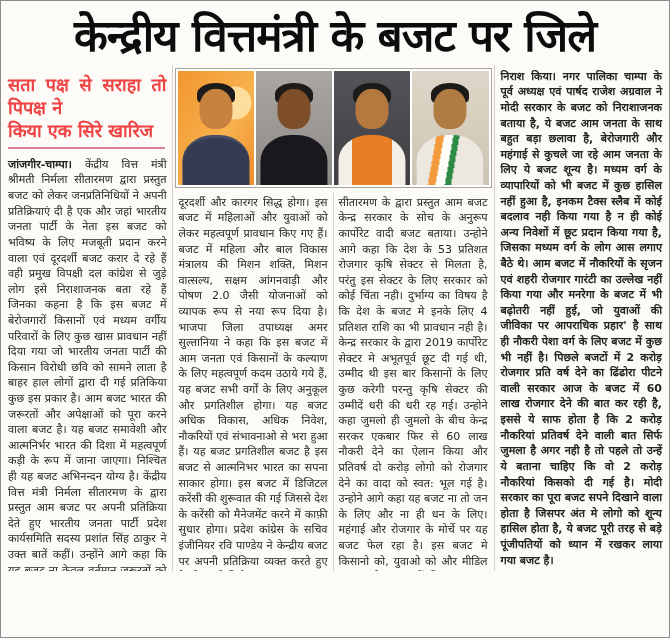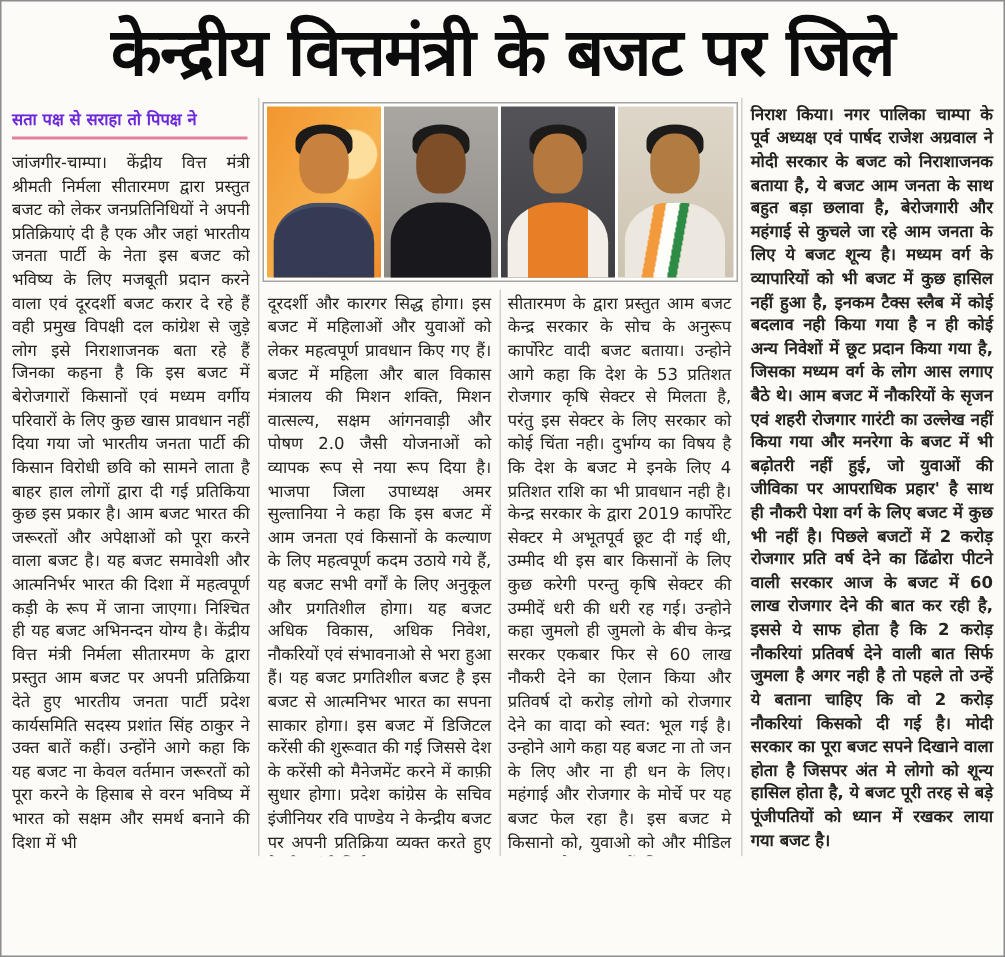--- a/index.html
+++ b/index.html
@@ -54,32 +54,32 @@
     flex-direction: column;
   }
   .mid-cols { flex: 1; display: flex; overflow: hidden; }
   .col2 { flex: 1; padding: 2px 5px 0 6px; }
   .col3 { flex: 1; padding: 2px 6px 0 5px; border-left: 1px solid #d3d0c9; }
   .col4 { width: 172px; padding: 4px 4px 0 6px; font-weight: bold; }
 
   
   .subhead {
     margin: 6px 0 2px;
-    font-size: 11px;
+    font-size: 18px;
     font-weight: 700;
     line-height: 1.3;
-    color: #6d28d9;
+    color: #ef4444;
   }
   .subhead span { display: block; }
   .subhead-rule {
     height: 2px;
     background: #e0829c;
     margin: 4px 2px 8px 0;
   }
-  .dateline { font-weight: 400; }
+  .dateline { font-weight: 700; }
 
   
   .photo-strip {
     height: 120px;
     margin: 3px 2px 5px;
     border: 1px solid #a8a49d;
     background: #ffffff;
     padding: 2px;
     display: flex;
     gap: 2px;
@@ -144,20 +144,21 @@
 
   <h1 class="headline">
     <span class="hl-line">केन्द्रीय वित्तमंत्री के बजट पर जिले</span>
   </h1>
 
   <div class="content">
 
     <div class="col col1">
       <div class="subhead">
         <span>सता पक्ष से सराहा तो पिपक्ष ने</span>
+        <span>किया एक सिरे खारिज</span>
       </div>
       <div class="subhead-rule"></div>
       <p><span class="dateline">जांजगीर-चाम्पा।</span> <span>केंद्रीय वित्त मंत्री श्रीमती निर्मला सीतारमण द्वारा प्रस्तुत बजट को लेकर जनप्रतिनिधियों ने अपनी प्रतिक्रियाएं दी है एक और जहां भारतीय जनता पार्टी के नेता इस बजट को भविष्य के लिए मजबूती प्रदान करने वाला एवं दूरदर्शी बजट करार दे रहे हैं वही प्रमुख विपक्षी दल कांग्रेश से जुड़े लोग इसे निराशाजनक बता रहे हैं जिनका कहना है कि इस बजट में बेरोजगारों किसानों एवं मध्यम वर्गीय परिवारों के लिए कुछ खास प्रावधान नहीं दिया गया जो भारतीय जनता पार्टी की किसान विरोधी छवि को सामने लाता है बाहर हाल लोगों द्वारा दी गई प्रतिकिया कुछ इस प्रकार है। आम बजट भारत की जरूरतों और अपेक्षाओं को पूरा करने वाला बजट है। यह बजट समावेशी और आत्मनिर्भर भारत की दिशा में महत्वपूर्ण कड़ी के रूप में जाना जाएगा। निश्चित ही यह बजट अभिनन्दन योग्य है। केंद्रीय वित्त मंत्री निर्मला सीतारमण के द्वारा प्रस्तुत आम बजट पर अपनी प्रतिक्रिया देते हुए भारतीय जनता पार्टी प्रदेश कार्यसमिति सदस्य प्रशांत सिंह ठाकुर ने उक्त बातें कहीं। उन्होंने आगे कहा कि यह बजट ना केवल वर्तमान जरूरतों को पूरा करने के हिसाब से वरन भविष्य में भारत को सक्षम और समर्थ बनाने की दिशा में भी</span></p>
     </div>
 
     <div class="mid">
 
       <div class="photo-strip">
         <div class="photo p1">
           <div class="hair"></div>

